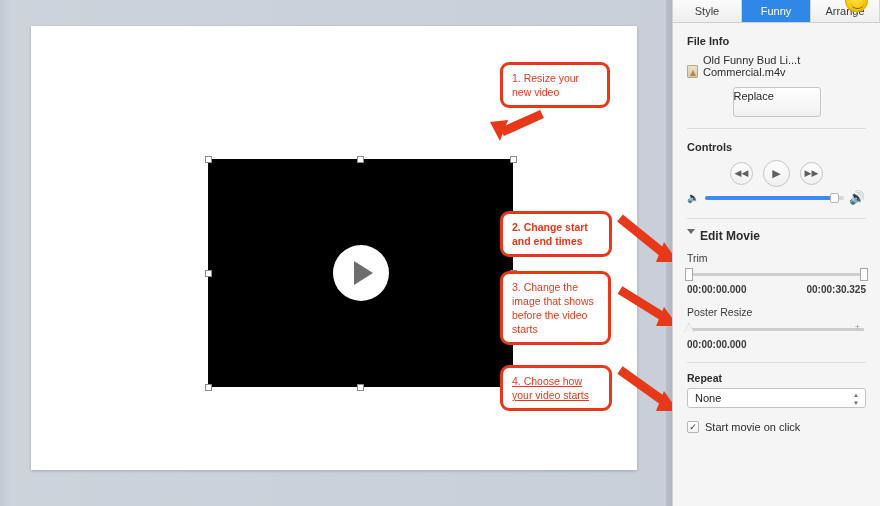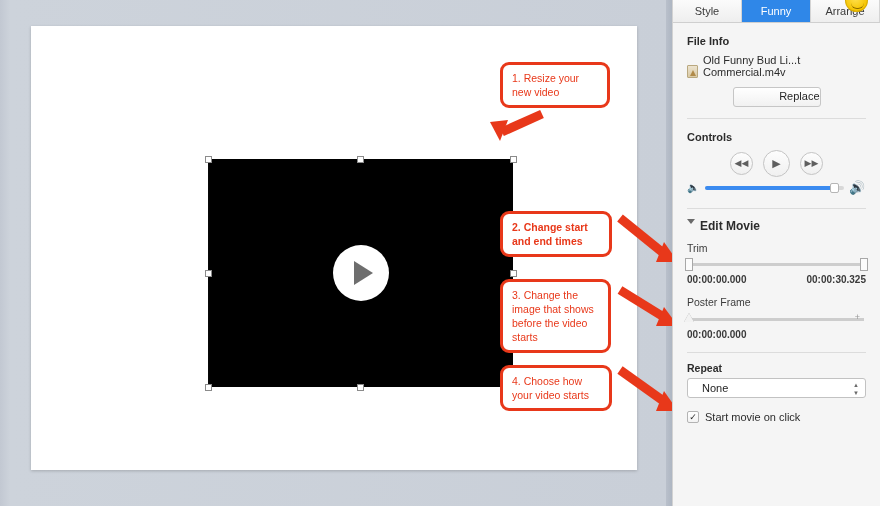--- a/index.html
+++ b/index.html
@@ -179,29 +179,29 @@
     content: "";
     position: absolute;
     left: 2px; top: 4px;
     width: 6px; height: 6px;
     background: #b08a4a;
     clip-path: polygon(50% 0, 100% 100%, 0 100%);
   }
   .btn {
     display: block;
     margin: 0 auto;
-    width: 88px; height: 20px;
+    width: 88px; height: 30px;
     font-size: 11px;
     color: #262626;
     background: linear-gradient(to bottom, #ffffff, #f1f1f1);
     border: 1px solid #c6c6c6;
     border-radius: 3px;
     box-sizing: border-box;
     line-height: 17px;
-    text-align: right;
+    text-align: left;
     font-family: "Liberation Sans", sans-serif;
   }
   .divider {
     height: 1px;
     background: #dcdcdc;
     margin: 11px 0 0 0;
   }
   .transport {
     display: flex;
     align-items: center;
@@ -322,21 +322,21 @@
   .select {
     position: relative;
     width: 100%; height: 20px;
     background: #ffffff;
     border: 1px solid #c2c2c2;
     border-radius: 3px;
     box-sizing: border-box;
     font-size: 11px;
     color: #242424;
     line-height: 18px;
-    padding-left: 14px;
+    padding-left: 7px;
     margin-top: 3px;
   }
   .stepper {
     position: absolute;
     right: 6px; top: 3px;
     display: flex;
     flex-direction: column;
     align-items: center;
     gap: 2px;
     color: #6a6a6a;
@@ -396,27 +396,27 @@
     <path d="M64,6 L24,24" stroke="#e8381a" stroke-width="9" stroke-linecap="butt"></path>
     <path d="M22,33 L12,14 L30,12 Z" fill="#e8381a"></path>
   </svg>
 
   <div class="callout" style="left:500px; top:211px; width:112px;font-weight:bold;">2. Change start and end times</div>
   <svg class="arrow-svg" style="left:612px; top:212px;" width="72" height="62">
     <path d="M8,6 L50,40" stroke="#e8381a" stroke-width="9" stroke-linecap="butt"></path>
     <path d="M66,50 L44,50 L52,30 Z" fill="#e8381a"></path>
   </svg>
 
-  <div class="callout" style="left:500px; top:271px; width:111px;margin-top:8px;">3. Change the image that shows before the video starts</div>
+  <div class="callout" style="left:500px; top:271px; width:111px;">3. Change the image that shows before the video starts</div>
   <svg class="arrow-svg" style="left:614px; top:286px;" width="72" height="52">
     <path d="M6,4 L48,30" stroke="#e8381a" stroke-width="9" stroke-linecap="butt"></path>
     <path d="M64,40 L42,40 L50,21 Z" fill="#e8381a"></path>
   </svg>
 
-  <div class="callout" style="left:500px; top:365px; width:112px;">4. Choose how your video starts</div>
+  <div class="callout" style="left:500px; top:365px; width:112px;text-decoration:underline;">4. Choose how your video starts</div>
   <svg class="arrow-svg" style="left:612px; top:366px;" width="72" height="52">
     <path d="M8,4 L50,34" stroke="#e8381a" stroke-width="9" stroke-linecap="butt"></path>
     <path d="M66,45 L44,45 L52,25 Z" fill="#e8381a"></path>
   </svg>
 
   <div class="inspector">
 
     <div class="tabbar">
       <div class="tab">Style</div>
       <div class="tab active">Funny</div>
@@ -460,21 +460,21 @@
       <div class="lbl">Trim</div>
       <div class="trim-track">
         <span class="trim-handle left"></span>
         <span class="trim-handle right"></span>
       </div>
       <div class="time-row">
         <span>00:00:00.000</span>
         <span>00:00:30.325</span>
       </div>
 
-      <div class="lbl" style="margin-top:11px;">Poster Frame</div>
+      <div class="lbl" style="margin-top:11px;">Poster Resize</div>
       <div class="poster-track">
         <span class="poster-knob"></span>
         <span class="poster-tick">+</span>
       </div>
       <div class="time-row" style="justify-content:flex-start;">
         <span>00:00:00.000</span>
       </div>
 
       <div class="divider" style="margin-top:12px;"></div>
 

